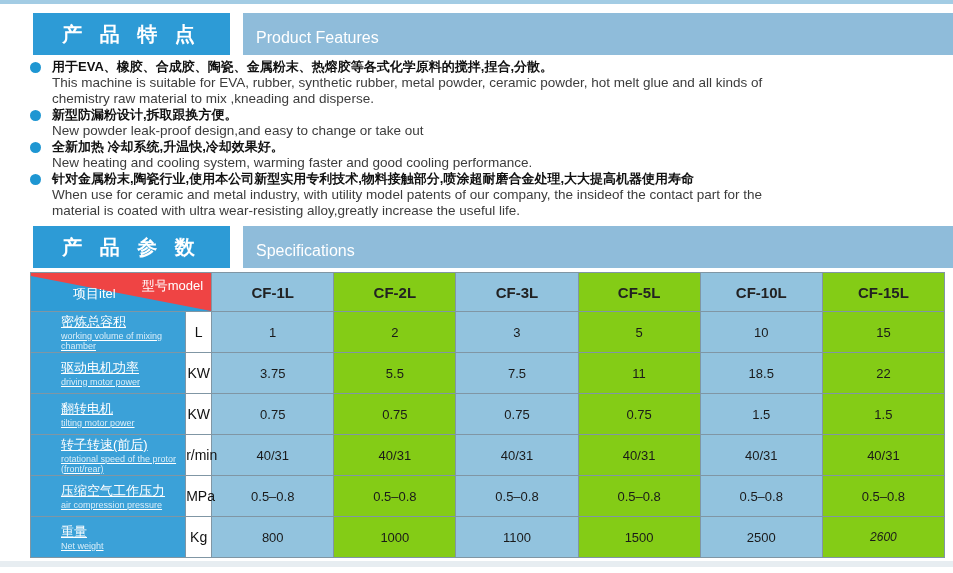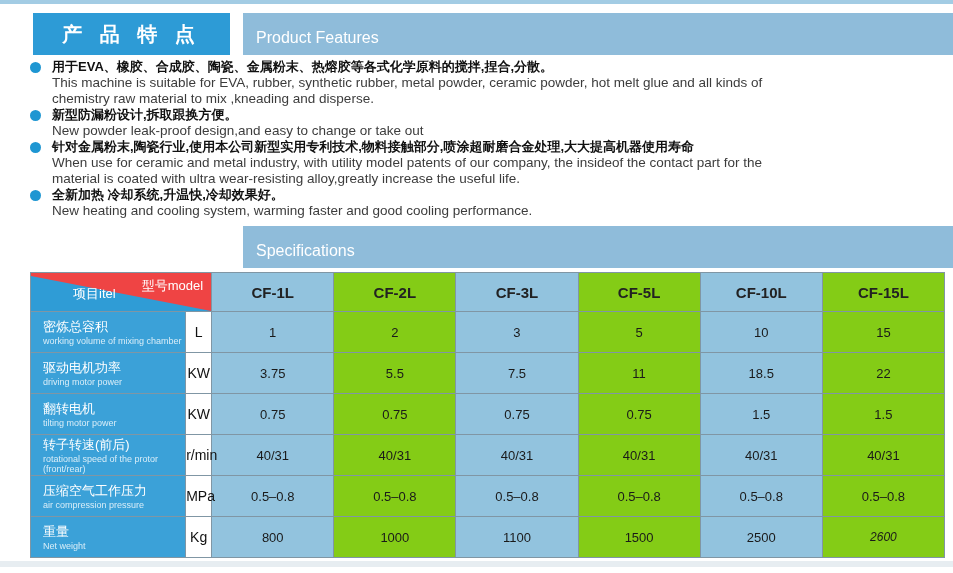--- a/index.html
+++ b/index.html
@@ -37,21 +37,21 @@
 
   .bg-blue  { background:#92C3DE; }
   .bg-white { background:#84cc16; }
 
   td.corner { position:relative; background:#ef4444; padding:4px; }
   td.corner .tri { position:absolute; left:0; top:0; width:100%; height:100%;
       background:#2F9CD6; clip-path:polygon(0 8%, 100% 100%, 0 100%); }
   td.corner .model-lbl { position:absolute; right:8px; top:4px; color:#fff; font-size:13px; }
   td.corner .item-lbl  { position:absolute; left:42px; bottom:8px; color:#fff; font-size:13px; }
 
-  td.label { background:#3BA1D8; color:#fff; padding-left:12px; vertical-align:middle; }
+  td.label { background:#3BA1D8; color:#fff; padding-left:30px; vertical-align:middle;text-decoration:underline; }
   td.label .zh { font-size:13px; line-height:15px; }
   td.label .en { font-size:9px; color:#D8EDF8; line-height:10px; margin-top:2px; }
 
   td.unit { background:#fff; color:#111; font-size:14px; text-align:center; white-space:nowrap; }
   td.val  { color:#1A1A1A; font-size:13px; text-align:center; }
   td.val.italic { font-style:italic; font-size:12px; }
 </style>
 </head>
 <body>
 
@@ -70,31 +70,32 @@
       <div class="zh">用于EVA、橡胶、合成胶、陶瓷、金属粉末、热熔胶等各式化学原料的搅拌,捏合,分散。</div>
       <div class="en">This machine is suitable for EVA, rubber, synthetic rubber, metal powder, ceramic powder, hot melt glue and all kinds of chemistry raw material to mix ,kneading and disperse.</div>
     </div>
     <div class="feature">
       <span class="dot"></span>
       <div class="zh">新型防漏粉设计,拆取跟换方便。</div>
       <div class="en">New powder leak-proof design,and easy to change or take out</div>
     </div>
     <div class="feature">
       <span class="dot"></span>
+      <div class="zh">全新加热 冷却系统,升温快,冷却效果好。</div>
+      <div class="en">New heating and cooling system, warming faster and good cooling performance.</div>
+    </div>
+    <div class="feature">
+      <span class="dot"></span>
       <div class="zh">针对金属粉末,陶瓷行业,使用本公司新型实用专利技术,物料接触部分,喷涂超耐磨合金处理,大大提高机器使用寿命</div>
       <div class="en">When use for ceramic and metal industry, with utility model patents of our company, the insideof the contact part for the material is coated with ultra wear-resisting alloy,greatly increase the useful life.</div>
     </div>
-    <div class="feature">
-      <span class="dot"></span>
-      <div class="zh">全新加热 冷却系统,升温快,冷却效果好。</div>
-      <div class="en">New heating and cooling system, warming faster and good cooling performance.</div>
-    </div>
   </div>
 
   <div class="sec-header" style="top:226px;">
+    <div class="zh-box">产 品 参 数</div>
     <div class="en-bar">Specifications</div>
   </div>
 
   <table class="spec">
     <colgroup>
       <col class="c-label">
         <col class="c-unit">
       <col class="c-val">
         <col class="c-val">
         <col class="c-val">

